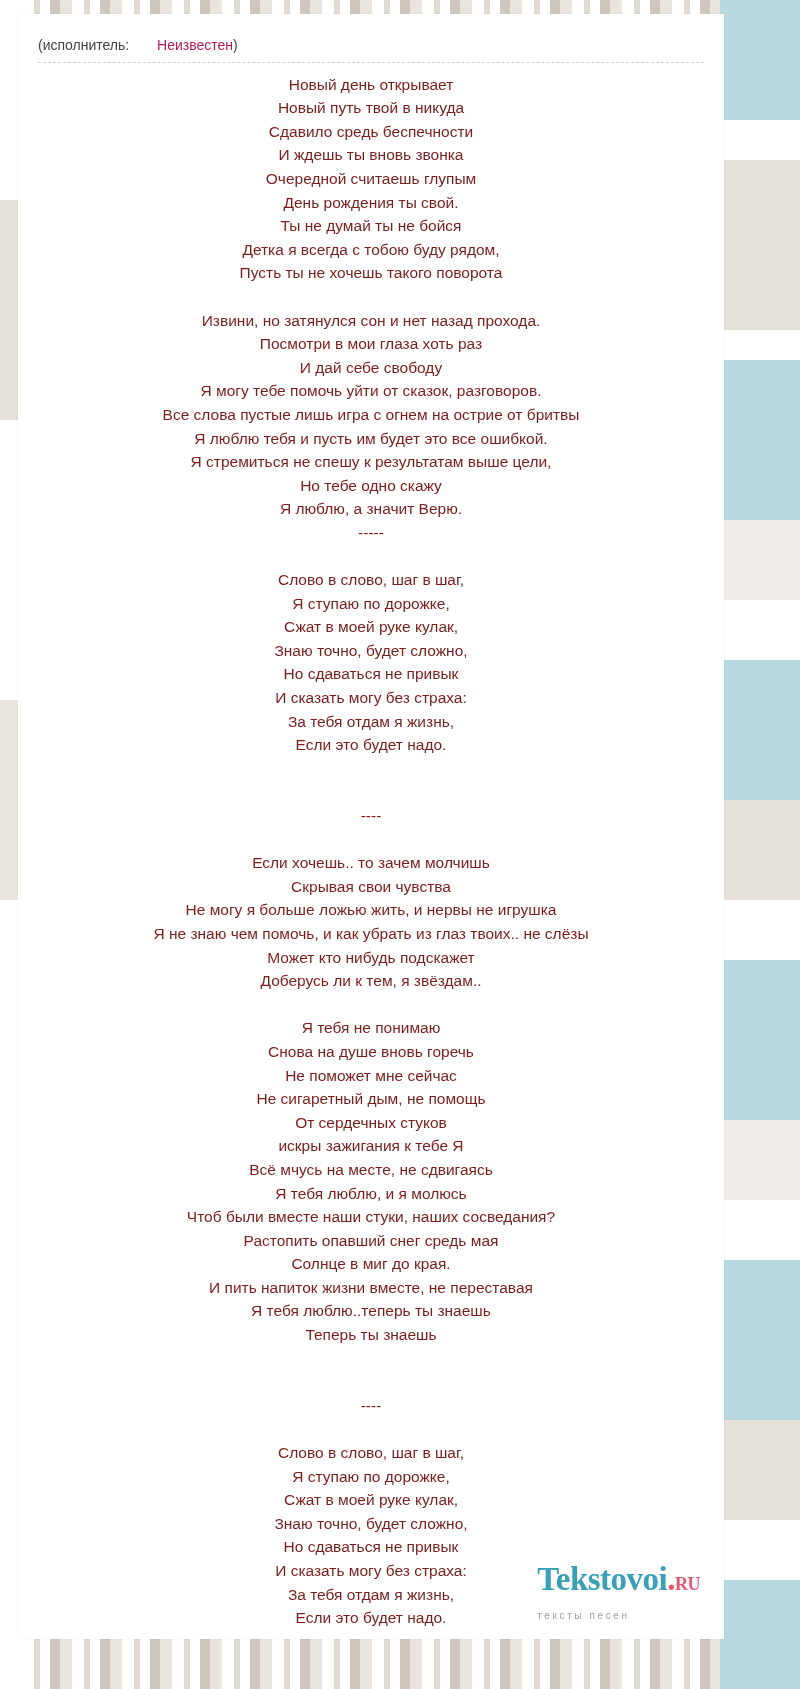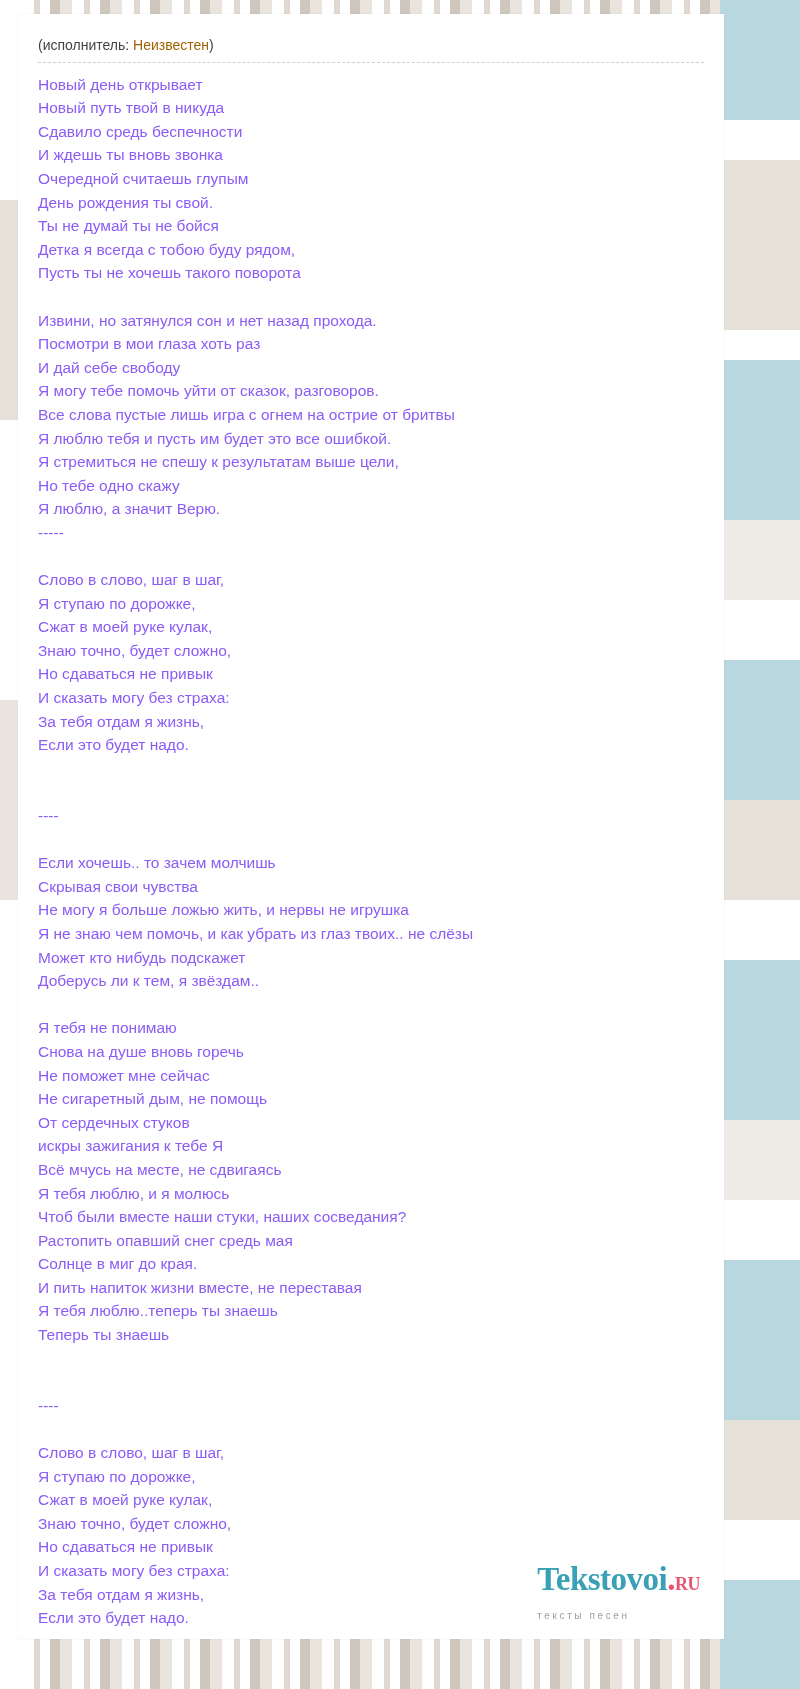--- a/index.html
+++ b/index.html
@@ -89,38 +89,40 @@
     margin: 0 0 2px 20px;
     line-height: 1.3;
   }
   .artist-line {
     font-size: 14px;
     color: #444444;
     margin: 0 0 6px 20px;
     line-height: 1.4;
   }
   .artist-line a {
-    color: #a16207;
+    color: #be185d;
     text-decoration: none;
+    margin-left: 24px;
   }
 
   .divider {
     margin: 0 20px 10px 20px;
     border: 0;
     border-top: 1px dashed #cfcfcf;
     height: 0;
   }
 
   .lyrics {
     margin: 4px 20px;
     font-size: 15.5px;
     line-height: 23.6px;
-    color: #8b5cf6;
+    color: #7f1d1d;
     white-space: pre-wrap;
     font-family: "Liberation Sans", sans-serif;
+    text-align: center;
   }
 
   
   .footer-logo {
     position: absolute;
     right: 24px;
     bottom: 18px;
     line-height: 1;
   }
   .logo-main {

